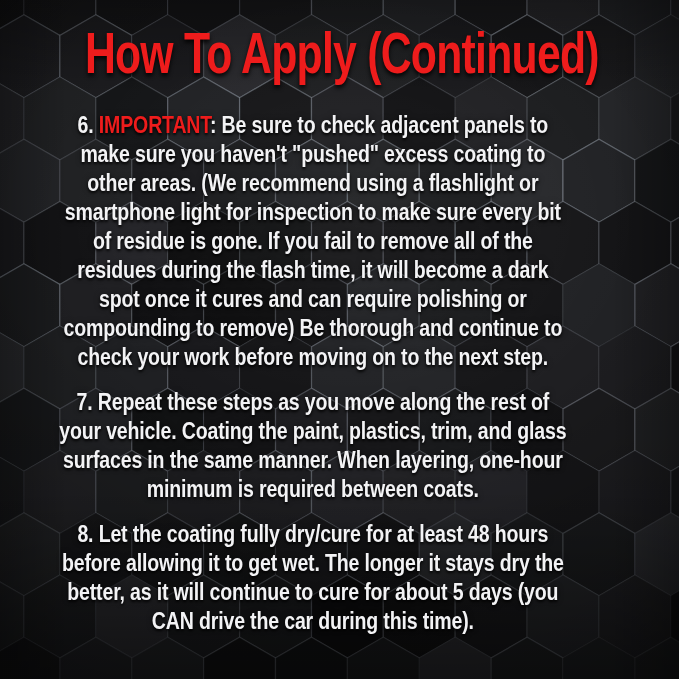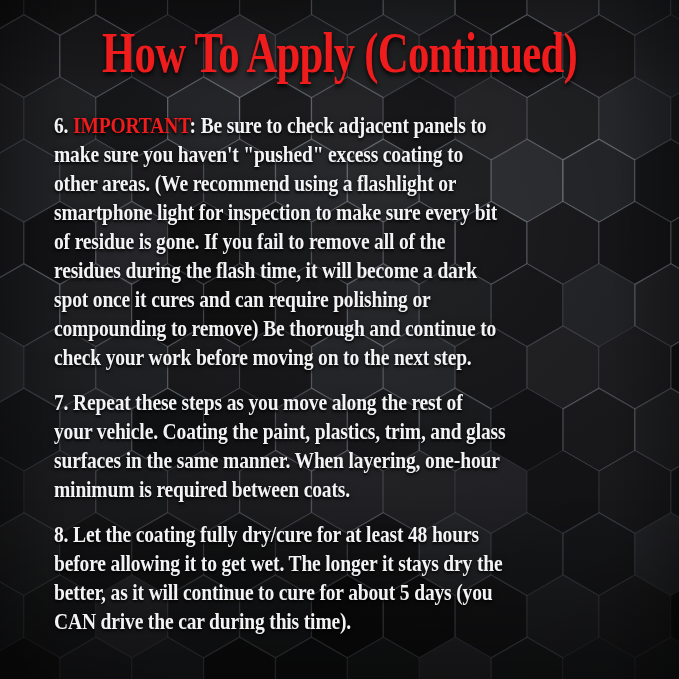--- a/index.html
+++ b/index.html
@@ -6,21 +6,21 @@
     margin: 0;
     padding: 0;
     background: #0a0a0b;
   }
   .card {
     position: relative;
     width: 679px;
     height: 679px;
     overflow: hidden;
     background: var(--background, #1b1b1e);
-    font-family: Liberation Serif, serif;
+    font-family: Liberation Sans, sans-serif;
   }
   .hexbg {
     position: absolute;
     inset: 0;
     display: block;
   }
   .vignette {
     position: absolute;
     inset: 0;
     pointer-events: none;
@@ -47,20 +47,21 @@
     color: var(--accent-red, #ee1c1c);
     transform: scaleX(0.75);
     transform-origin: 50% 0;
     text-shadow: 0 3px 5px rgba(0,0,0,0.85);
   }
   .text-block {
     position: absolute;
     top: 111px;
     left: 54px;
     right: 16px;
+    text-align: center;
   }
   .para {
     margin: 0 0 16px 0;
     transform: scaleX(0.85);
     transform-origin: 0 0;
   }
   .line {
     white-space: nowrap;
     font-size: 23px;
     line-height: 29px;

